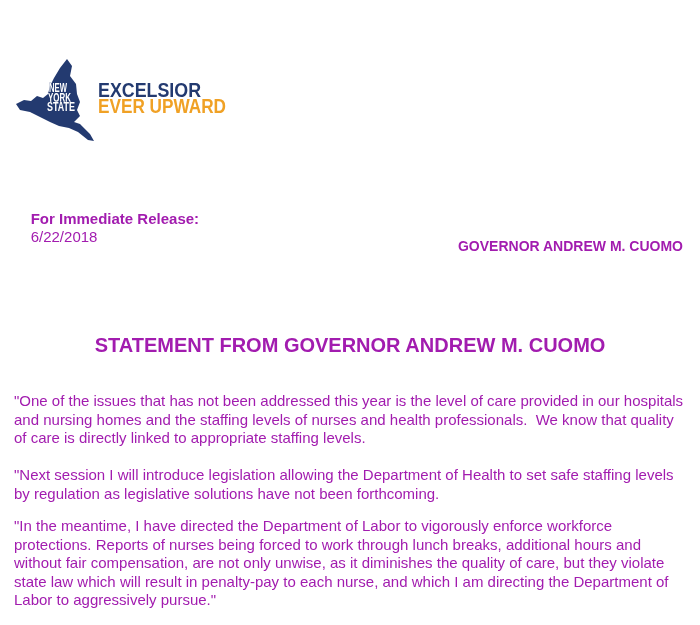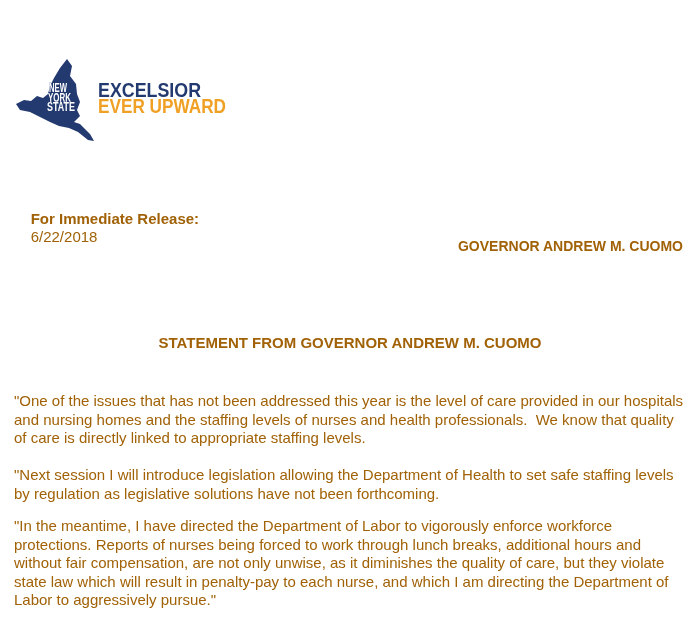--- a/index.html
+++ b/index.html
@@ -2,21 +2,21 @@
 <html><head>
 <meta charset="utf-8">
 <style>
   html, body { margin: 0; padding: 0; background: #ffffff; }
   .page {
     position: relative;
     width: 700px;
     height: 625px;
     background: #ffffff;
     font-family: "Liberation Sans", "DejaVu Sans", sans-serif;
-    color: #a16207;
+    color: #a21caf;
     overflow: hidden;
   }
   .logo {
     position: absolute;
     left: 14px;
     top: 54px;
     width: 216px;
     height: 92px;
   }
   .logo svg { display: block; width: 216px; height: 92px; }
@@ -39,21 +39,21 @@
     top: 238px;
     font-size: 14px;
     font-weight: bold;
   }
   .headline {
     position: absolute;
     left: 0;
     right: 0;
     top: 334px;
     text-align: center;
-    font-size: 15px;
+    font-size: 20px;
     font-weight: bold;
   }
   .para {
     position: absolute;
     left: 14px;
     width: 676px;
     font-size: 15px;
     line-height: 18.5px;
     white-space: pre-wrap;
   }

